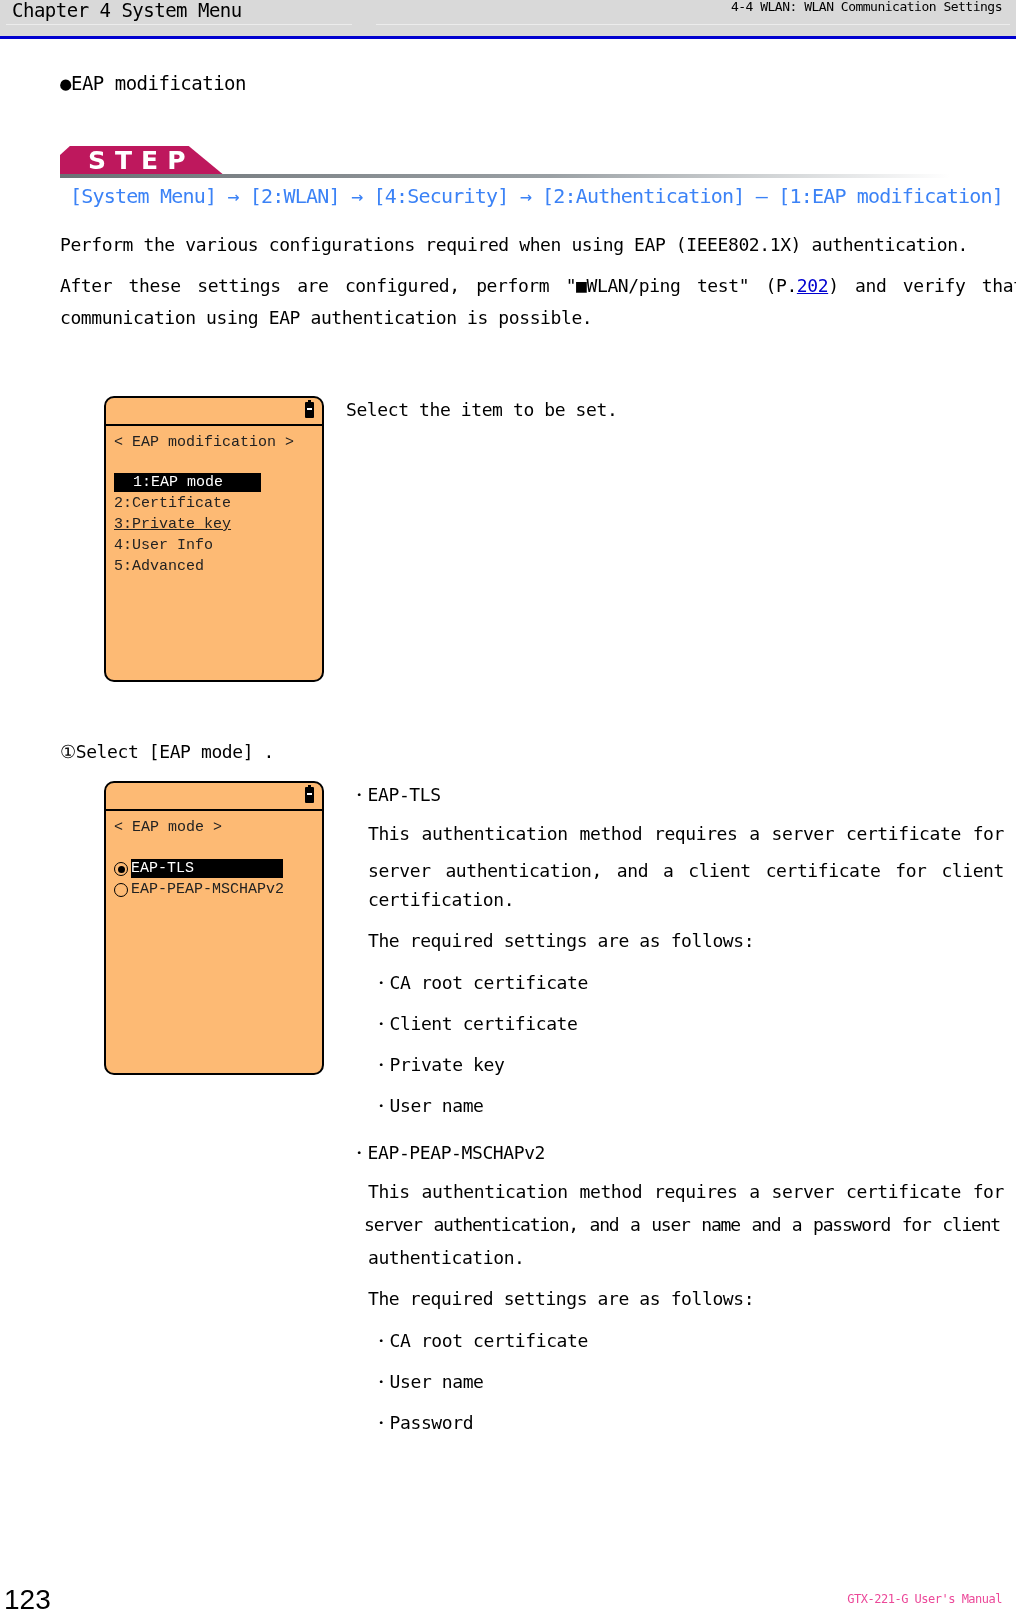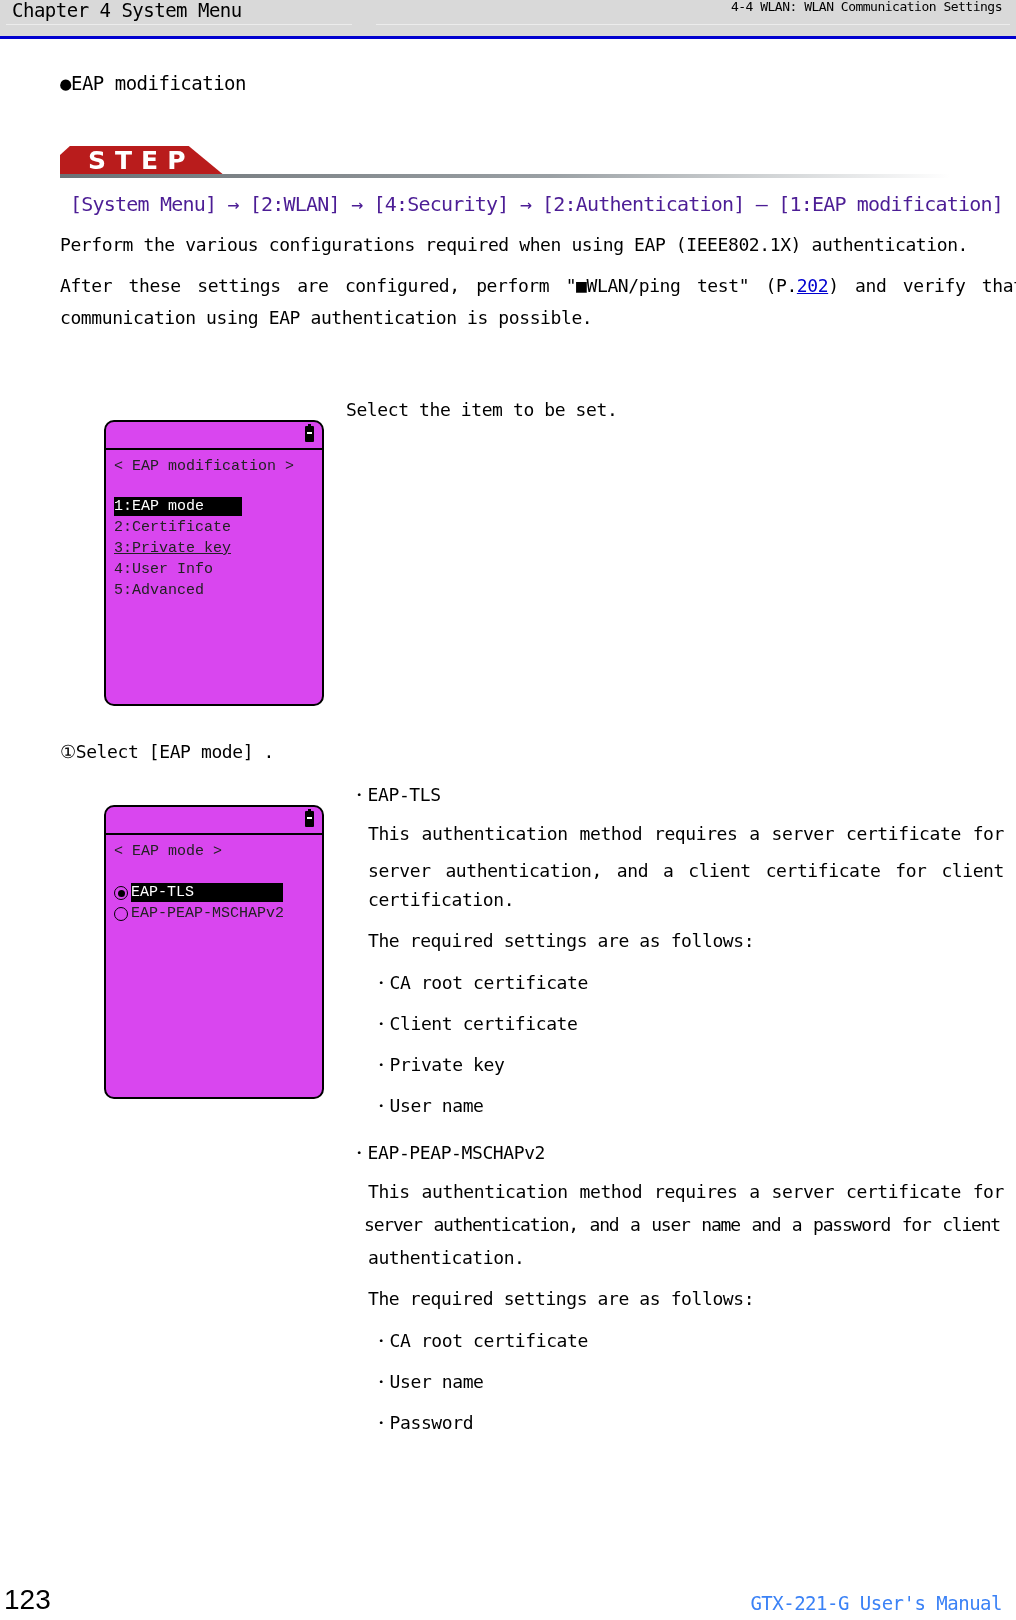--- a/index.html
+++ b/index.html
@@ -8,49 +8,49 @@
   .header { position:absolute; left:0; top:0; width:1016px; height:36px; background:#d9d9d9;
             border-bottom:3px solid #0000d0; }
   .header .left { position:absolute; left:12px; top:-1px; font-size:19px; letter-spacing:-0.5px; }
   .header .right { position:absolute; right:14px; top:-1px; font-size:13px; letter-spacing:-0.5px; }
   .header .rule1 { position:absolute; left:6px; top:24px; width:346px; height:1px; background:#ececec; }
   .header .rule2 { position:absolute; left:376px; top:24px; width:634px; height:1px; background:#ececec; }
 
   .sec-title { position:absolute; left:60px; top:72px; font-size:19px; letter-spacing:-0.5px; }
 
   .step { position:absolute; left:60px; top:146px; width:890px; height:32px; }
-  .step .tab { position:absolute; left:0; top:0; width:165px; height:30px; background:#b91c1c;
+  .step .tab { position:absolute; left:0; top:0; width:165px; height:30px; background:#be185d;
                clip-path:polygon(6% 0,78% 0,100% 100%,0 100%,0 30%); }
   .step .tab span { position:absolute; left:28px; top:0px; color:#fff; font-family:"DejaVu Sans", sans-serif;
                font-weight:bold; font-size:25px; letter-spacing:9px; }
   .step .bar { position:absolute; left:0; top:28px; width:890px; height:4px;
                background:linear-gradient(to right,#6b7175 0%,#9aa0a4 55%,#ffffff 100%); }
 
-  .path { position:absolute; left:70px; top:192px; font-size:20px; color:#4c1d95; letter-spacing:-0.8px; white-space:nowrap; }
+  .path { position:absolute; left:70px; top:184px; font-size:20px; color:#3b82f6; letter-spacing:-0.8px; white-space:nowrap; }
 
   .para { position:absolute; left:60px; font-size:18px; letter-spacing:-0.4px; white-space:nowrap; }
   .link { color:#0000d0; text-decoration:underline; }
 
-  .device { position:absolute; left:104px; width:216px; border:2px solid #000; border-radius:10px; background:#d946ef;
-            font-family:"Liberation Mono", "DejaVu Sans Mono", monospace; font-size:15px; color:#222;margin-top:24px; }
+  .device { position:absolute; left:104px; width:216px; border:2px solid #000; border-radius:10px; background:#fdba74;
+            font-family:"Liberation Mono", "DejaVu Sans Mono", monospace; font-size:15px; color:#222; }
   .device .topbar { height:26px; border-bottom:2px solid #000; position:relative; }
   .device .battery { position:absolute; right:8px; top:4px; width:9px; height:16px; background:#000; border-radius:1px; }
   .device .battery::before { content:""; position:absolute; left:3px; top:-2px; width:3px; height:2px; background:#000; }
   .device .battery::after { content:""; position:absolute; left:2px; top:6px; width:5px; height:2px; background:#fff; }
   .device .dtitle { position:absolute; left:8px; }
   .device .item { position:absolute; left:8px; height:19px; line-height:19px; white-space:nowrap; }
   .device .item.sel { background:#000; color:#fff; }
   .device .radio { position:absolute; left:8px; width:12px; height:12px; border:1.5px solid #000; border-radius:50%; }
   .device .radio.on::after { content:""; position:absolute; left:2.5px; top:2.5px; width:7px; height:7px; background:#000; border-radius:50%; }
 
   .side { position:absolute; font-size:18px; letter-spacing:-0.4px; white-space:nowrap; }
   .justify { text-align:justify; text-align-last:justify; white-space:normal; }
 
   .footer-num { position:absolute; left:4px; top:1584px; font-family:"Liberation Sans", sans-serif; font-size:28px; }
-  .footer-manual { position:absolute; right:14px; top:1592px; font-size:19px; color:#3b82f6; letter-spacing:-0.5px; }
+  .footer-manual { position:absolute; right:14px; top:1592px; font-size:12px; color:#ec4899; letter-spacing:-0.5px; }
 </style>
 </head>
 <body>
 
 <div class="header">
   <span class="left">Chapter 4 System Menu</span>
   <span class="right">4-4 WLAN: WLAN Communication Settings</span>
   <div class="rule1"></div>
   <div class="rule2"></div>
 </div>
@@ -70,21 +70,21 @@
 <div class="para" style="top:275px; width:944px; display:flex; justify-content:space-between;">
   <span style="word-spacing:6px;"><span>After these settings are configured, perform "■WLAN/ping test" (P.</span><a class="link">202</a><span>) and verify that</span></span>
 </div>
 <div class="para" style="top:307px;">communication using EAP authentication is possible.</div>
 
 <div class="device" style="top:396px; height:282px;">
   <div class="topbar">
       <div class="battery"></div>
     </div>
   <div class="dtitle" style="top:36px;">&lt; EAP modification &gt;</div>
-  <div class="item sel" style="top:75px; width:128px;">1:EAP mode</div>
+  <div class="item sel" style="top:75px; width:128px;padding-left:19px;">1:EAP mode</div>
   <div class="item" style="top:96px;">2:Certificate</div>
   <div class="item" style="top:117px;text-decoration:underline;">3:Private key</div>
   <div class="item" style="top:138px;">4:User Info</div>
   <div class="item" style="top:159px;">5:Advanced</div>
 </div>
 
 <div class="side" style="left:346px; top:399px;">Select the item to be set.</div>
 
 <div class="para" style="top:741px;">①Select [EAP mode] .</div>
 

